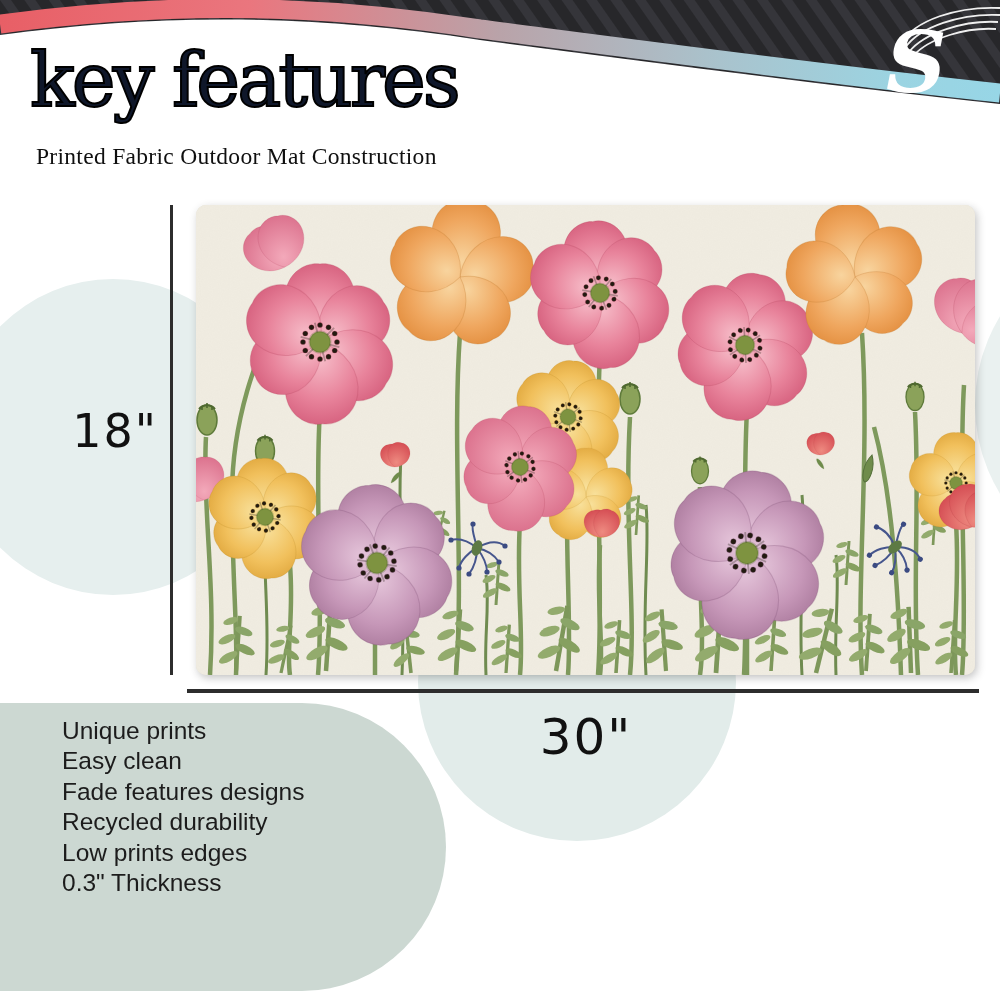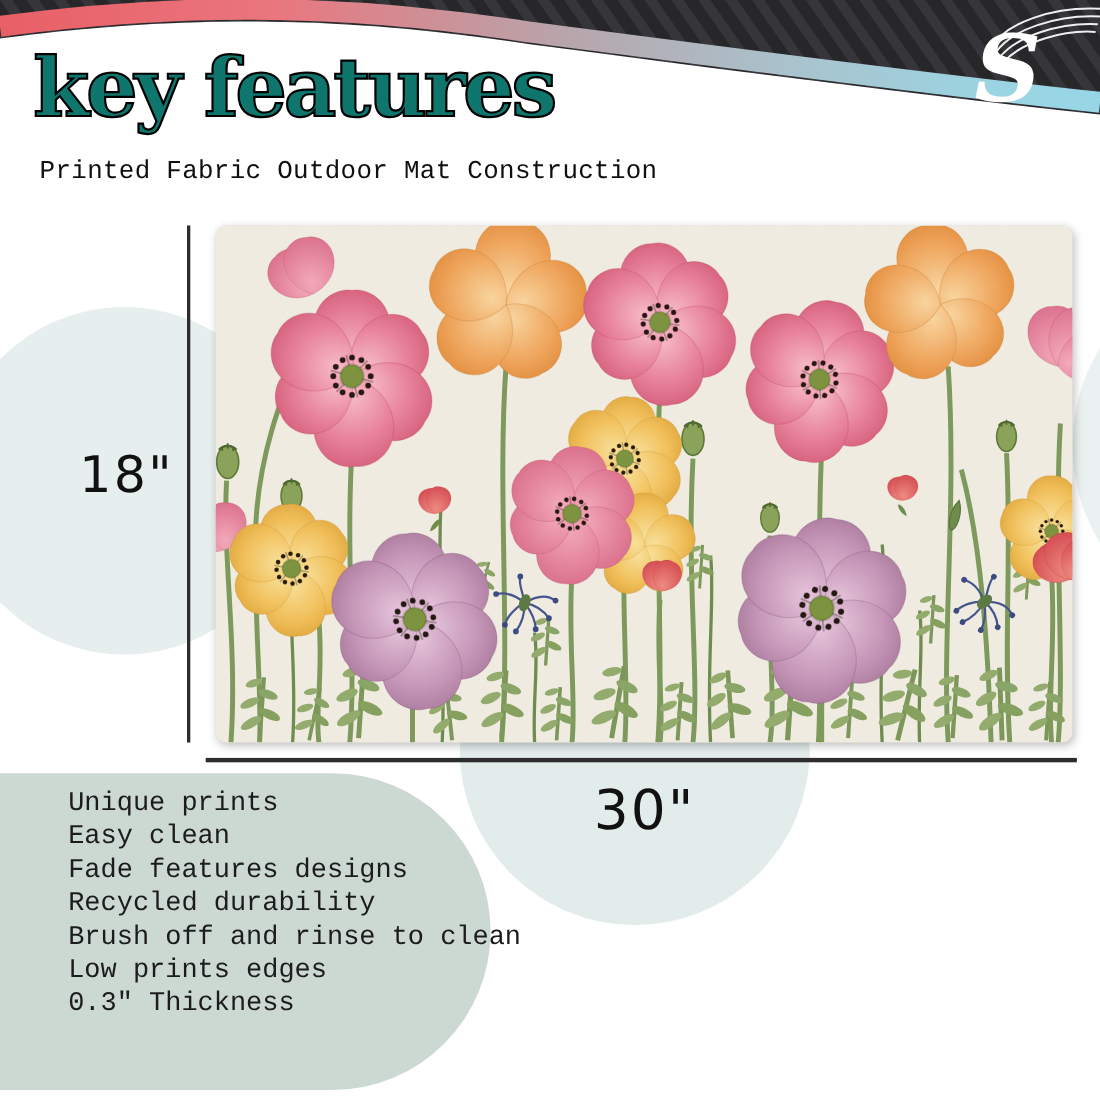--- a/index.html
+++ b/index.html
@@ -1,23 +1,23 @@
 <!DOCTYPE html>
 <html><head>
 <meta charset="utf-8">
 <style>
   html,body{margin:0;padding:0;background:#ffffff;}
   body{width:1000px;height:1000px;overflow:hidden;font-family:"DejaVu Sans",sans-serif;}
   .stage{position:relative;width:1000px;height:1000px;background:#fff;overflow:hidden;}
 
   
   .header-svg{position:absolute;left:0;top:0;width:1000px;height:150px;display:block;}
-  .title{position:absolute;left:30px;top:40px;font-family:"DejaVu Serif",serif;font-weight:bold;
-         font-size:74px;letter-spacing:-3px;color:#0f766e;-webkit-text-stroke:2px #000;line-height:1.1;}
-  .subtitle{position:absolute;left:36px;top:143px;font-family:Liberation Mono, monospace;
+  .title{position:absolute;left:30px;top:40px;font-family:"DejaVu Serif",serif;font-weight:normal;
+         font-size:74px;letter-spacing:-3px;color:#0f172a;-webkit-text-stroke:2px #000;line-height:1.1;}
+  .subtitle{position:absolute;left:36px;top:143px;font-family:Liberation Serif, serif;
          font-size:23.5px;letter-spacing:.3px;color:#0f0f0f;}
 
   
   .circle{position:absolute;border-radius:50%;}
   .circle-18{left:-45px;top:279px;width:316px;height:316px;background:#e6efee;}
   .circle-30{left:418px;top:523px;width:318px;height:318px;background:#e2ecea;}
   .circle-right{left:975px;top:235px;width:340px;height:340px;background:#eaf1f0;}
   .list-blob{position:absolute;left:-120px;top:703px;width:566px;height:288px;
          background:#ccd8d2;border-radius:0 150px 150px 0;}
 
@@ -29,21 +29,21 @@
 
   
   .dim-v{position:absolute;left:170px;top:205px;width:3px;height:470px;background:#2d2d2d;}
   .dim-h{position:absolute;left:187px;top:689px;width:792px;height:4px;background:#2d2d2d;}
   .dim-label{position:absolute;color:#111;letter-spacing:2px;font-family:"DejaVu Sans",sans-serif;}
   .dim-label.h18{left:40px;top:404px;width:150px;text-align:center;font-size:46px;}
   .dim-label.w30{left:506px;top:708px;width:160px;text-align:center;font-size:50px;}
 
   
   .features{position:absolute;left:62px;top:716px;margin:0;padding:0;list-style:none;
-            font-family:Liberation Mono, monospace;font-size:24.5px;line-height:30.4px;color:#1c1c1c;}
+            font-family:Liberation Sans, sans-serif;font-size:24.5px;line-height:30.4px;color:#1c1c1c;}
 </style>
 </head>
 <body>
 
 <div class="stage">
 
   <div class="circle circle-18"></div>
   <div class="circle circle-30"></div>
   <div class="circle circle-right"></div>
   <div class="list-blob"></div>
@@ -348,18 +348,17 @@
   <div class="dim-v"></div>
   <div class="dim-h"></div>
   <div class="dim-label h18">18"</div>
   <div class="dim-label w30">30"</div>
 
   <ul class="features">
     <li>Unique prints</li>
     <li>Easy clean</li>
     <li>Fade features designs</li>
     <li>Recycled durability</li>
-    <li>Brush off and rinse to clean</li>
     <li>Low prints edges</li>
     <li>0.3" Thickness</li>
   </ul>
 
 </div>
 
 </body></html>

